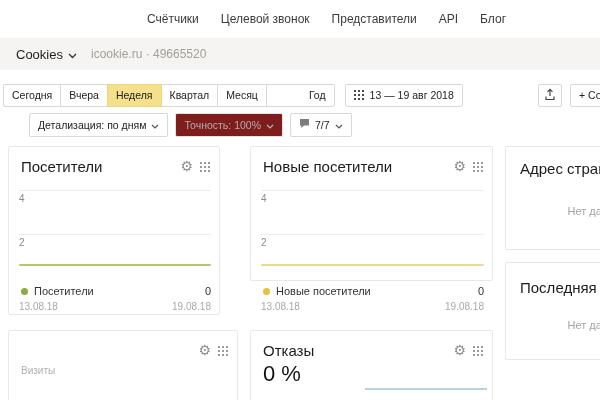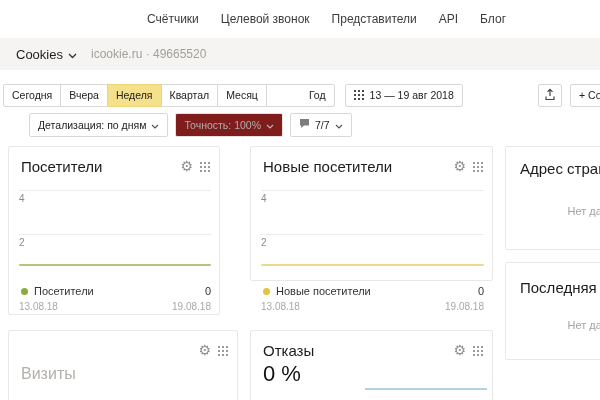--- a/index.html
+++ b/index.html
@@ -48,21 +48,21 @@
   .line-green{background:#bcc178;}
   .line-yellow{background:#ecd98e;}
   .dates{position:absolute;left:10px;right:8px;top:122px;display:flex;justify-content:space-between;
     font-size:10px;color:#a8a8a8;margin-top:32px;}
   .legend{position:absolute;left:12px;right:8px;top:138px;display:flex;align-items:center;font-size:11px;color:#333;cursor:pointer;}
   .ldot{width:7px;height:7px;border-radius:50%;margin-right:6px;flex:0 0 auto;}
   .dot-green{background:#8aab3f;}
   .dot-yellow{background:#e6c33c;}
   .lvalue{margin-left:auto;color:#333;}
   .empty-text{position:absolute;left:0;right:0;text-align:center;font-size:11px;color:#a3a3a3;}
-  .subtitle{position:absolute;left:12px;top:34px;font-size:16px;color:#b3b0ac;}
+  .subtitle{position:absolute;left:12px;top:34px;font-size:10px;color:#b3b0ac;}
   .big-value{position:absolute;left:12px;top:30px;font-size:22px;color:#111;}
   .sparkline{position:absolute;right:5px;top:57px;width:122px;height:2px;background:#b2d3de;}
 </style>
 </head>
 <body>
 
 <div class="topnav">
   <span class="nav-item">Счётчики</span>
   <span class="nav-item">Целевой звонок</span>
   <span class="nav-item">Представители</span>

